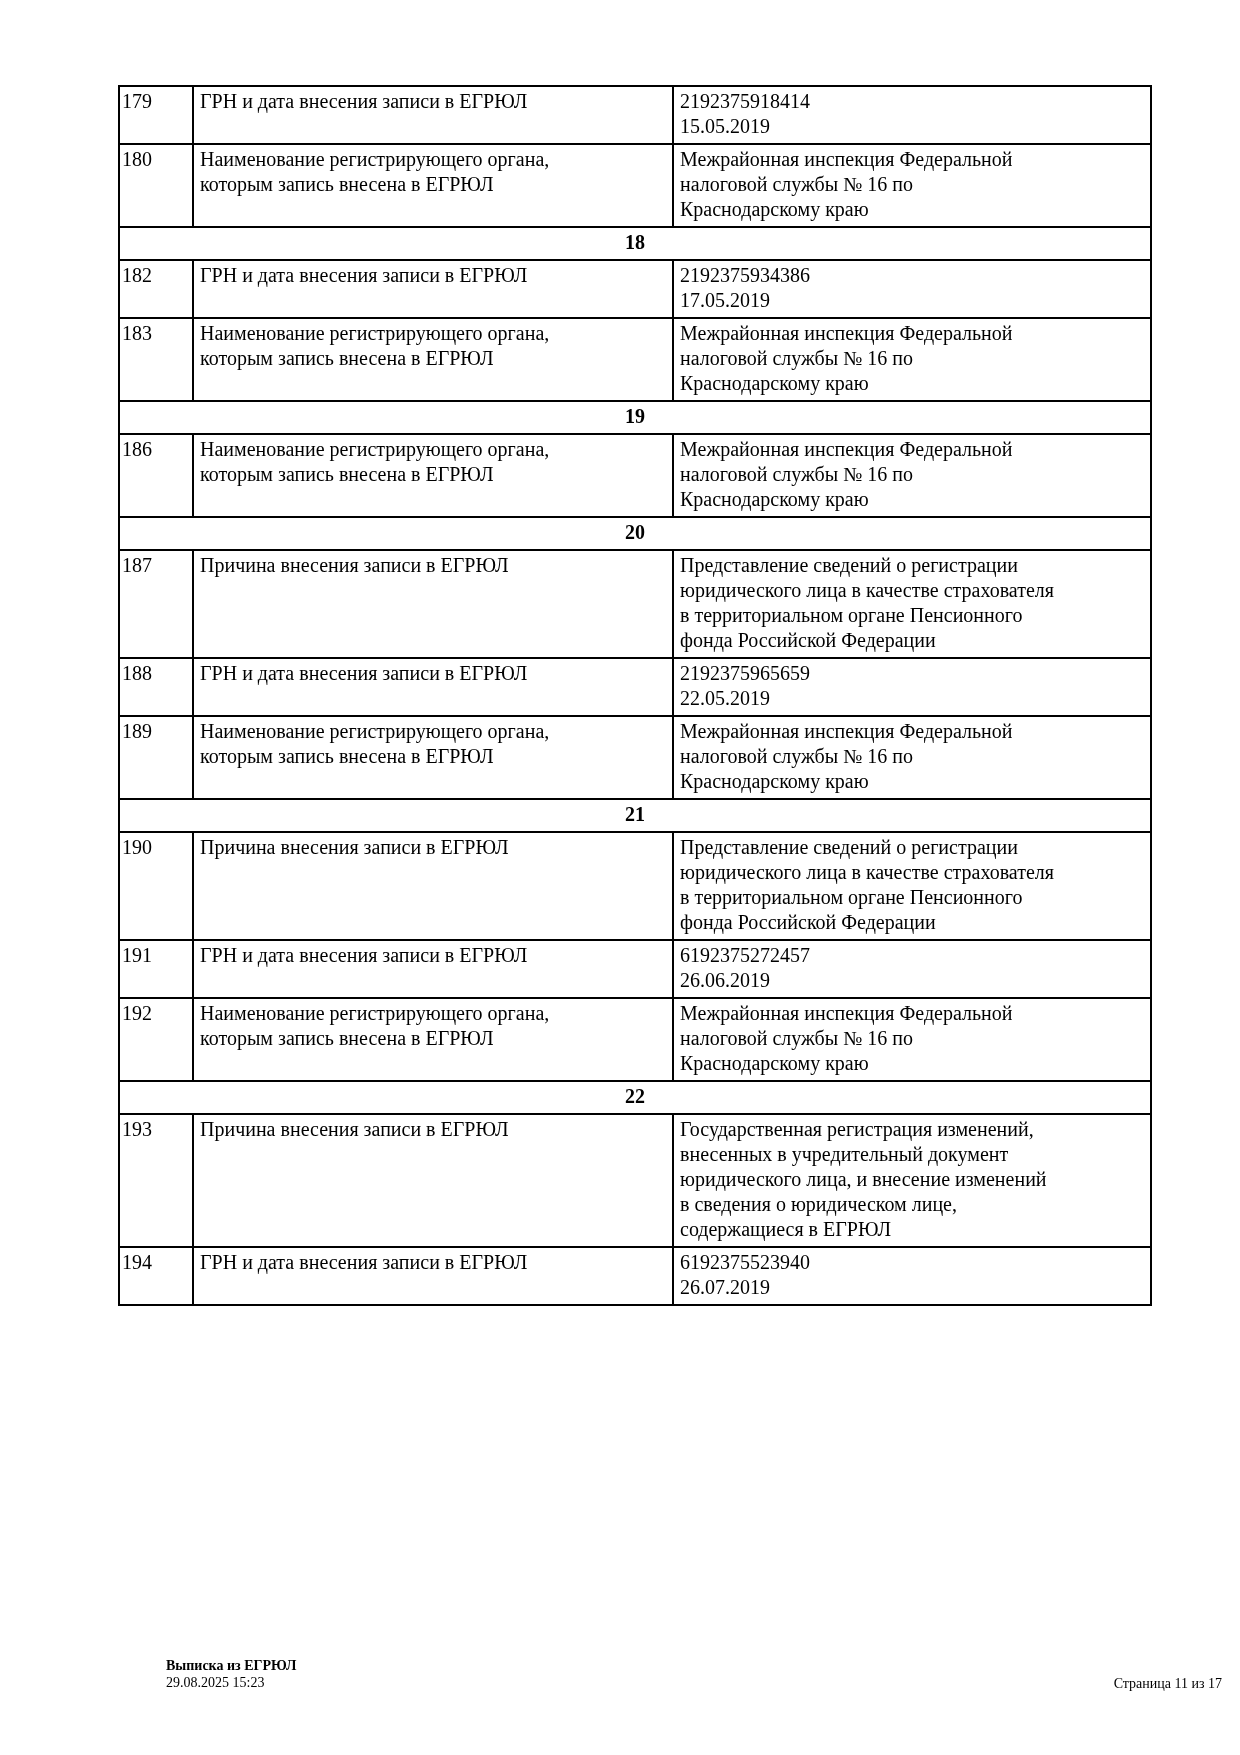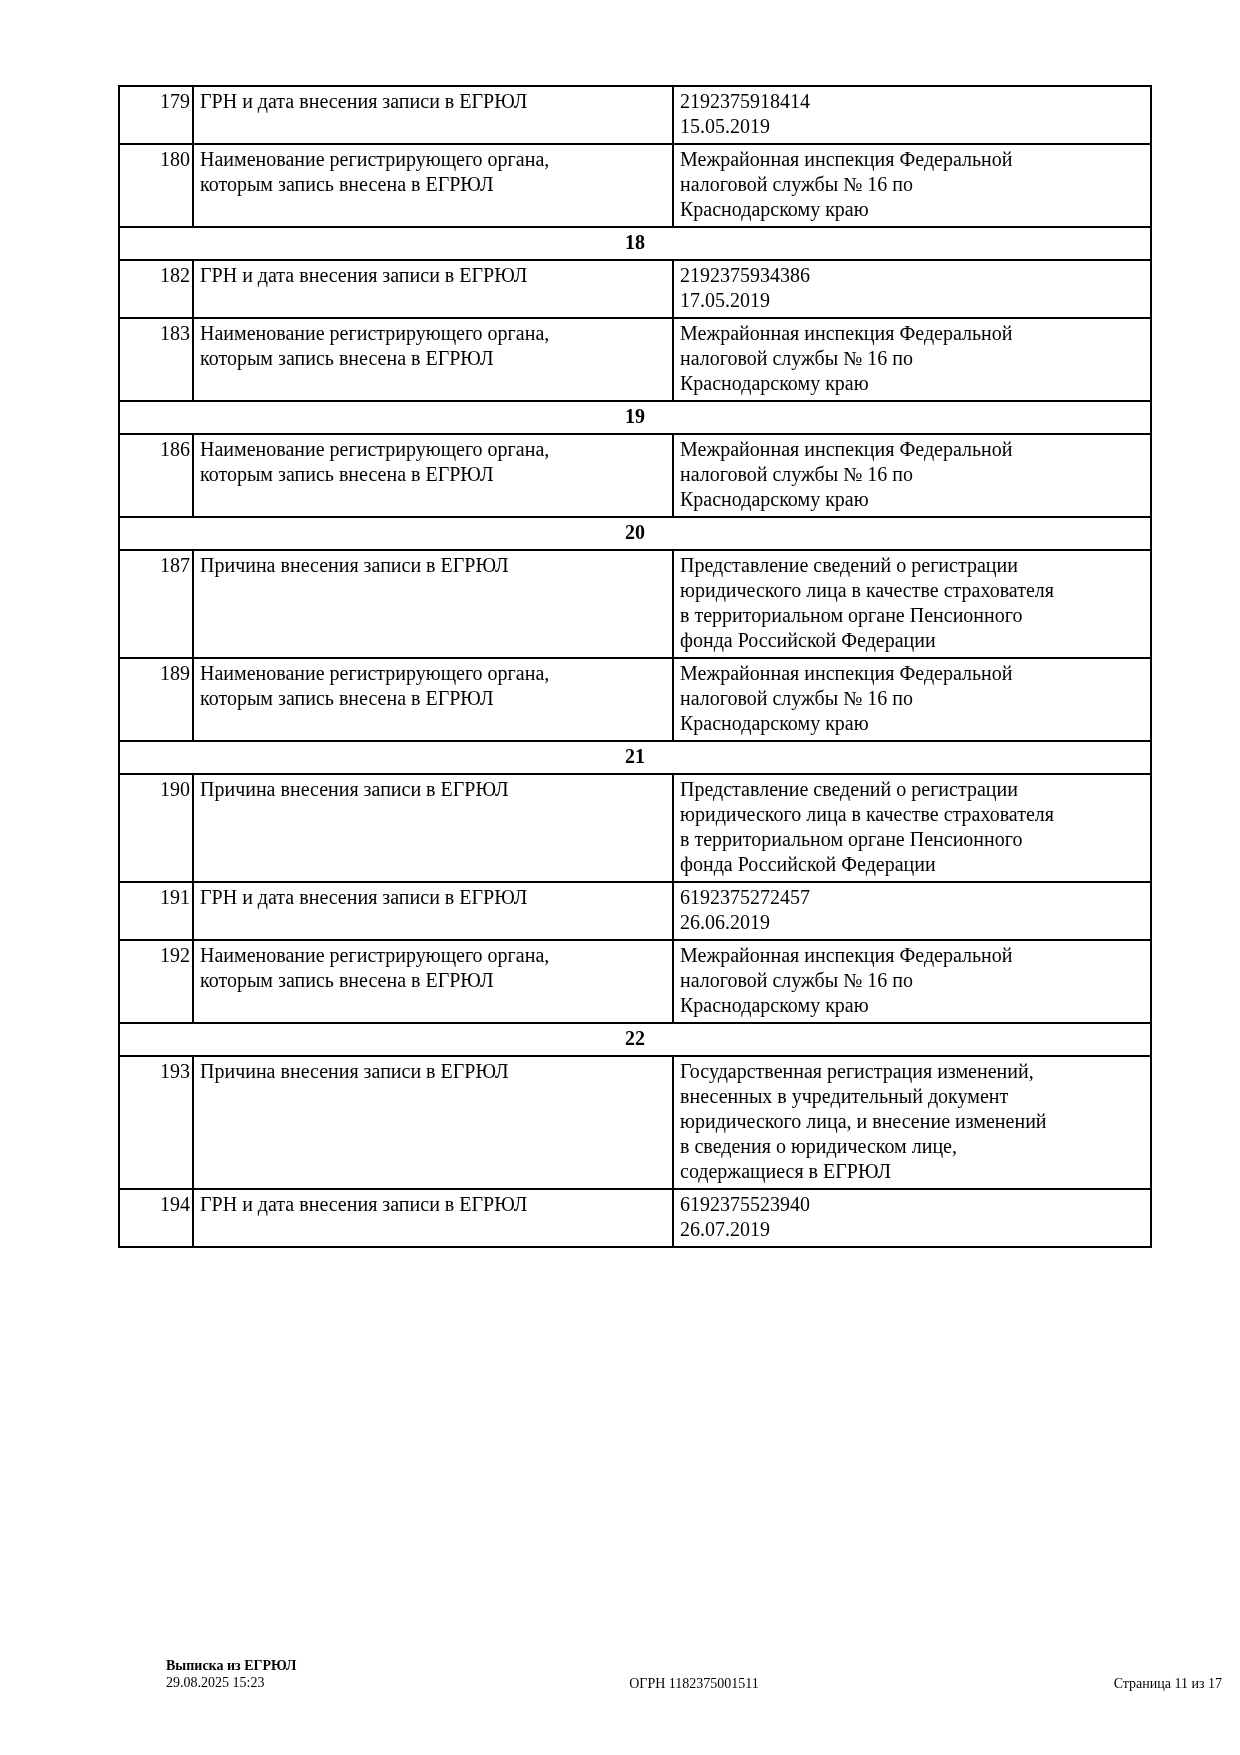--- a/index.html
+++ b/index.html
@@ -28,21 +28,21 @@
   .doc-table td {
     border: 2px solid #000;
     font-size: 20px;
     line-height: 25px;
     vertical-align: top;
     padding: 2px 6px 4px 6px;
     white-space: pre-line;
     overflow: hidden;
   }
   td.c-num {
-    text-align: right;
+    text-align: left;
     padding-left: 2px;
     padding-right: 2px;
     white-space: normal;
   }
   td.c-section {
     text-align: center;
     font-weight: bold;
     white-space: normal;
     padding: 2px 0 4px 0;
     border-radius: 13px;
@@ -130,20 +130,26 @@
         </tr>
         <tr>
           <td class="c-num">187</td>
           <td class="c-label">Причина внесения записи в ЕГРЮЛ</td>
           <td class="c-value">Представление сведений о регистрации
 юридического лица в качестве страхователя
 в территориальном органе Пенсионного
 фонда Российской Федерации</td>
         </tr>
         <tr>
+          <td class="c-num">188</td>
+          <td class="c-label">ГРН и дата внесения записи в ЕГРЮЛ</td>
+          <td class="c-value">2192375965659
+22.05.2019</td>
+        </tr>
+        <tr>
           <td class="c-num">189</td>
           <td class="c-label">Наименование регистрирующего органа,
 которым запись внесена в ЕГРЮЛ</td>
           <td class="c-value">Межрайонная инспекция Федеральной
 налоговой службы № 16 по
 Краснодарскому краю</td>
         </tr>
         <tr>
           <td colspan="3" class="c-section">21</td>
         </tr>
@@ -189,15 +195,14 @@
         </tr>
       </tbody>
   </table>
 </div>
 
 <div class="page-footer">
   <div class="footer-left">
     <div class="footer-title">Выписка из ЕГРЮЛ</div>
     <div class="footer-datetime">29.08.2025 15:23</div>
   </div>
-  <div class="footer-center">ОГРН 1182375001511</div>
   <div class="footer-right">Страница 11 из 17</div>
 </div>
 
 </body></html>

